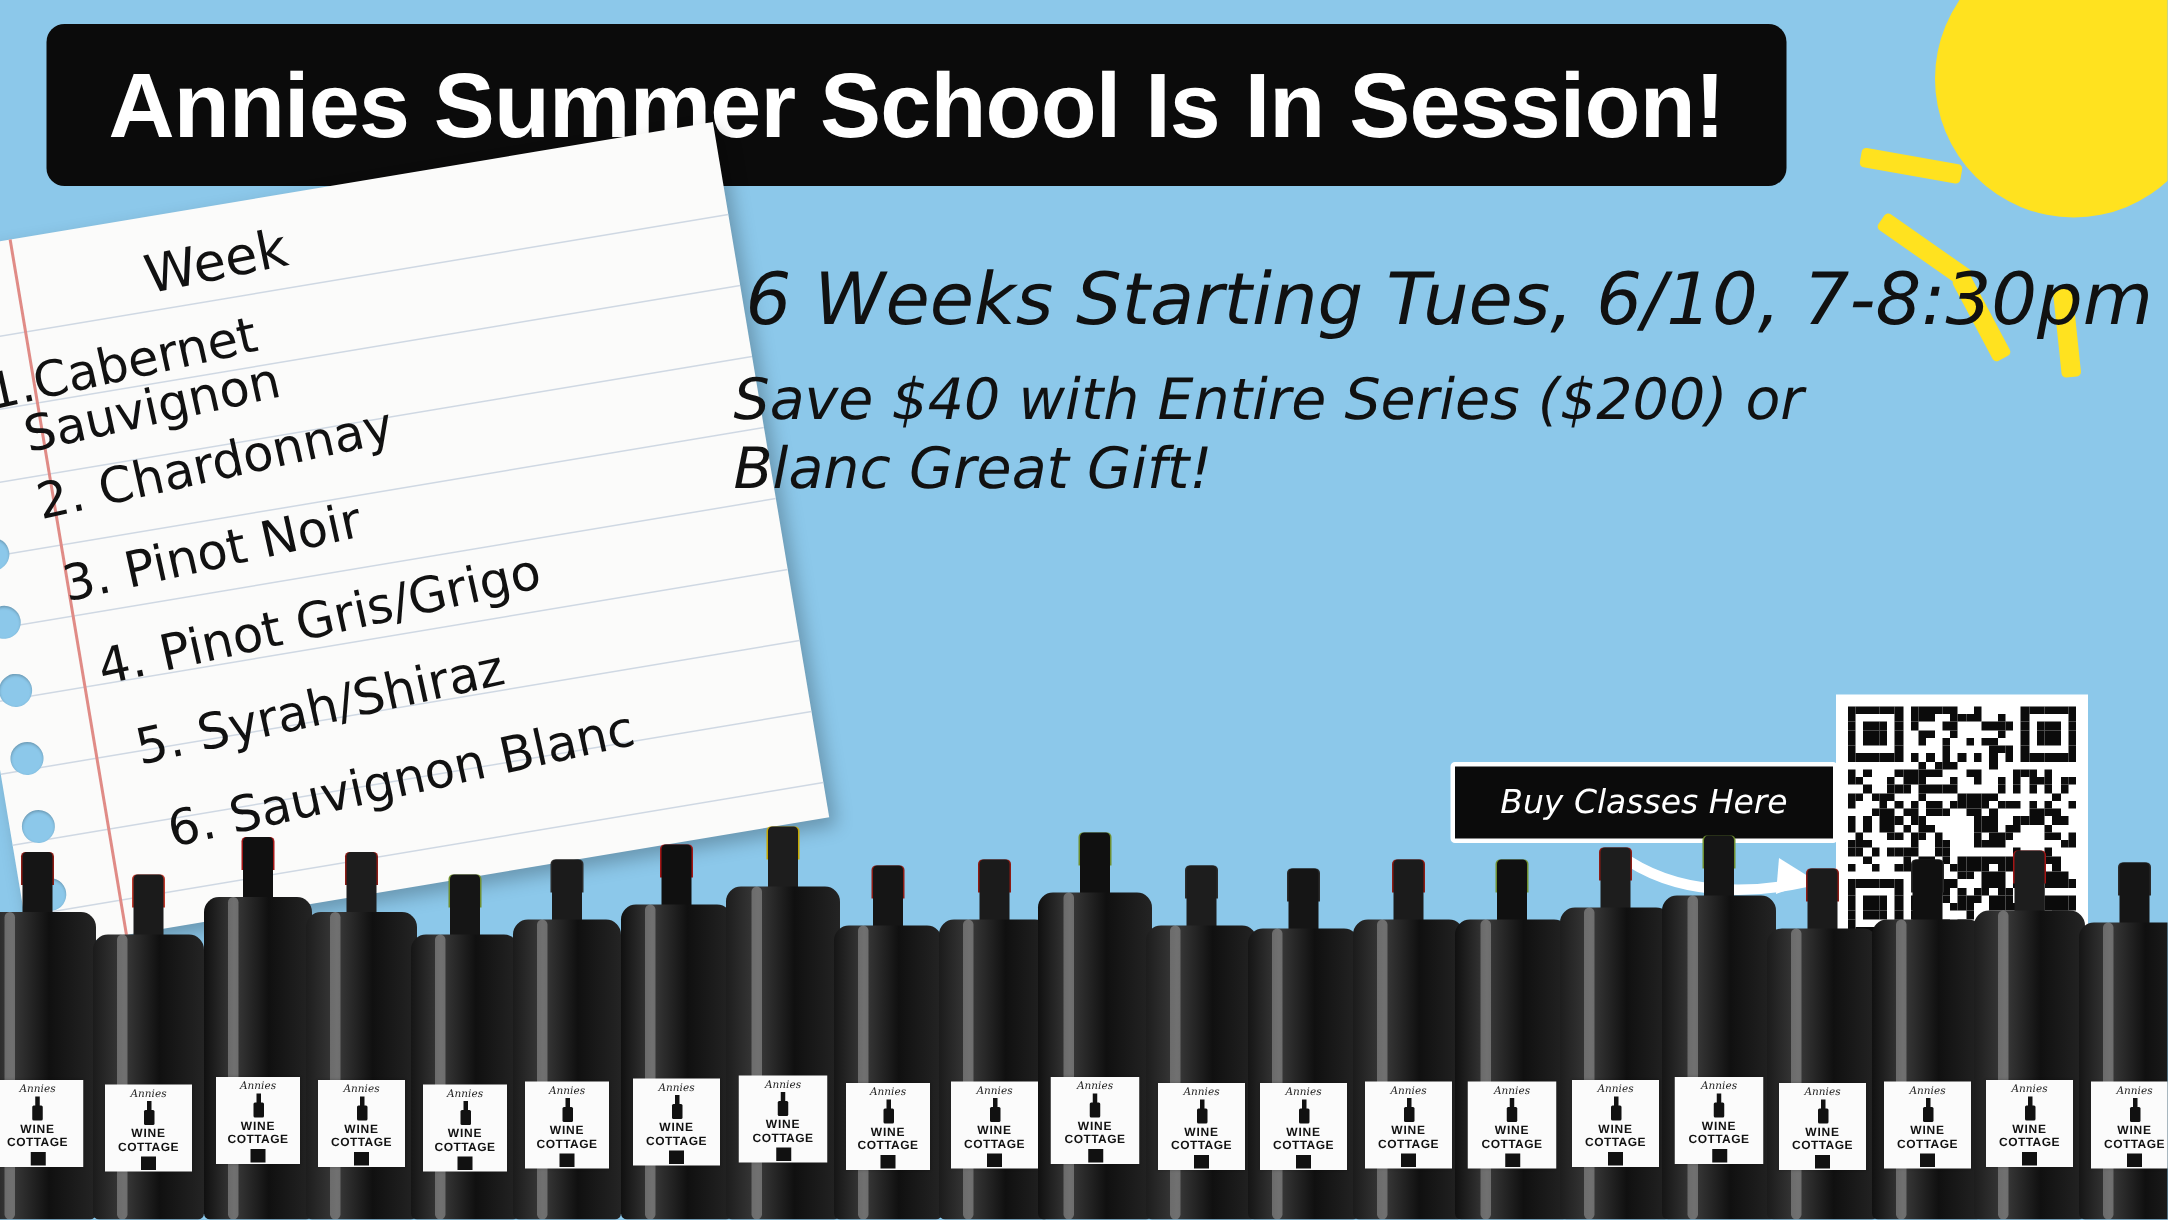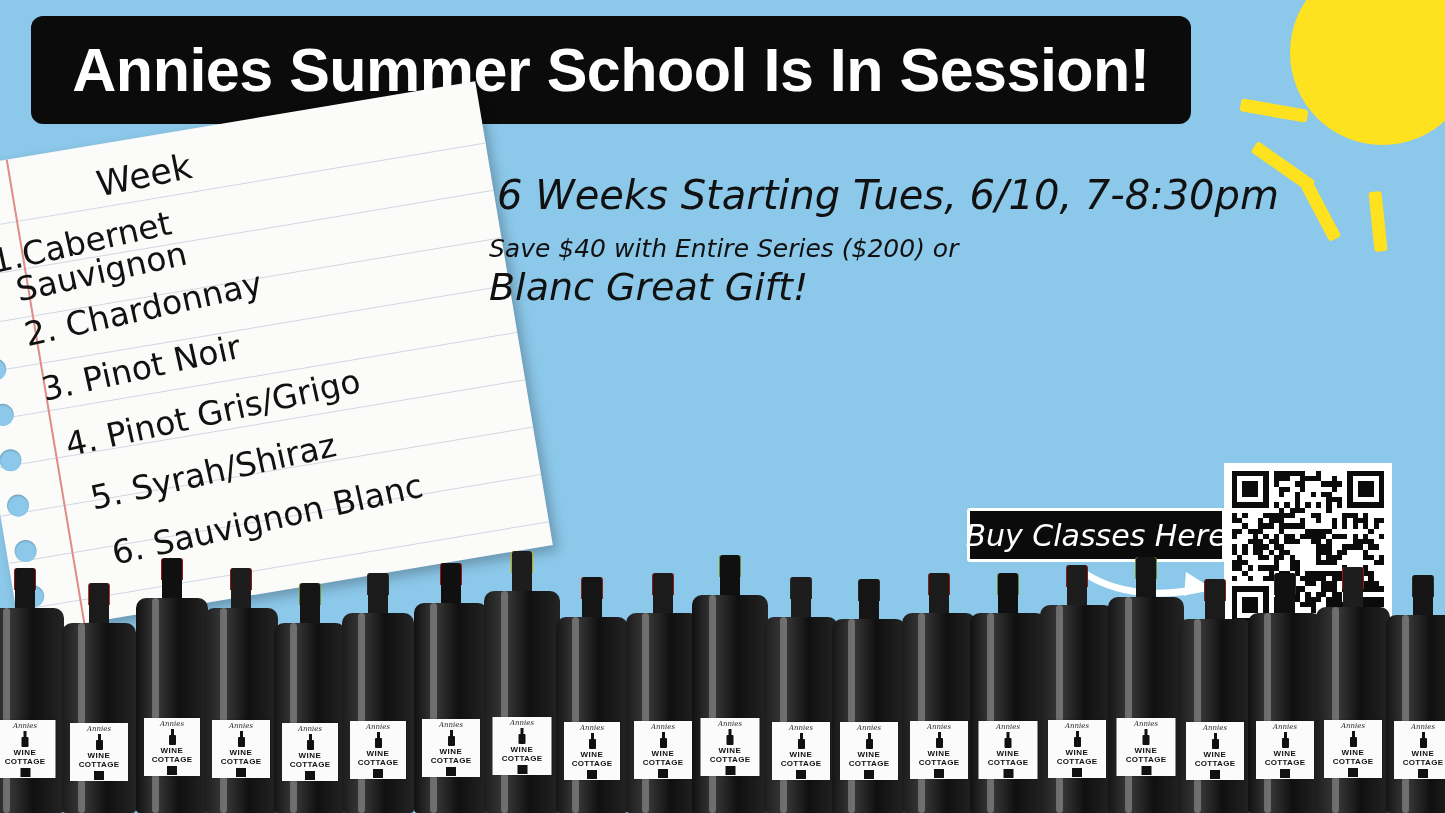--- a/index.html
+++ b/index.html
@@ -68,34 +68,34 @@
   .wk.w4{left:76px;top:264px;transform:rotate(-3deg);}
   .wk.w5{left:92px;top:322px;transform:rotate(-3deg);}
   .wk.w6{left:104px;top:378px;transform:rotate(-3deg);}
 
   
   .copy{position:absolute;left:489px;top:172px;width:940px;color:#111;}
   .copy .l{
     font-family:"DejaVu Sans", sans-serif;
     font-style:italic;white-space:nowrap;
   }
-  .l1{font-size:40px;margin:0 0 16px 8px;}
+  .l1{font-size:48px;margin:0 0 16px 8px;}
   .l2{font-size:38px;margin:0 0 22px 0;}
-  .l3{font-size:25px;margin:11px 0 2px 0;}
+  .l3{font-size:38px;margin:11px 0 2px 0;}
   .l4{font-size:38px;margin:0 0 30px 0;}
   .l5{font-size:38px;margin:0;}
 
   
   .buy-pill{
     position:absolute;left:967px;top:508px;width:252px;height:48px;
     background:#0b0b0b;border:3px solid #ffffff;border-radius:3px;
     display:flex;align-items:center;justify-content:center;
   }
   .buy-pill span{
-    color:#fff;font-size:30px;font-style:italic;
+    color:#fff;font-size:22px;font-style:italic;
     font-family:"DejaVu Sans", sans-serif;white-space:nowrap;
   }
   .arrow{position:absolute;left:1078px;top:562px;width:140px;height:40px;}
 
   
   .qr-box{
     position:absolute;left:1224px;top:463px;width:168px;height:168px;
     background:#fff;padding:8px;box-sizing:border-box;
   }
   .qr-grid{

